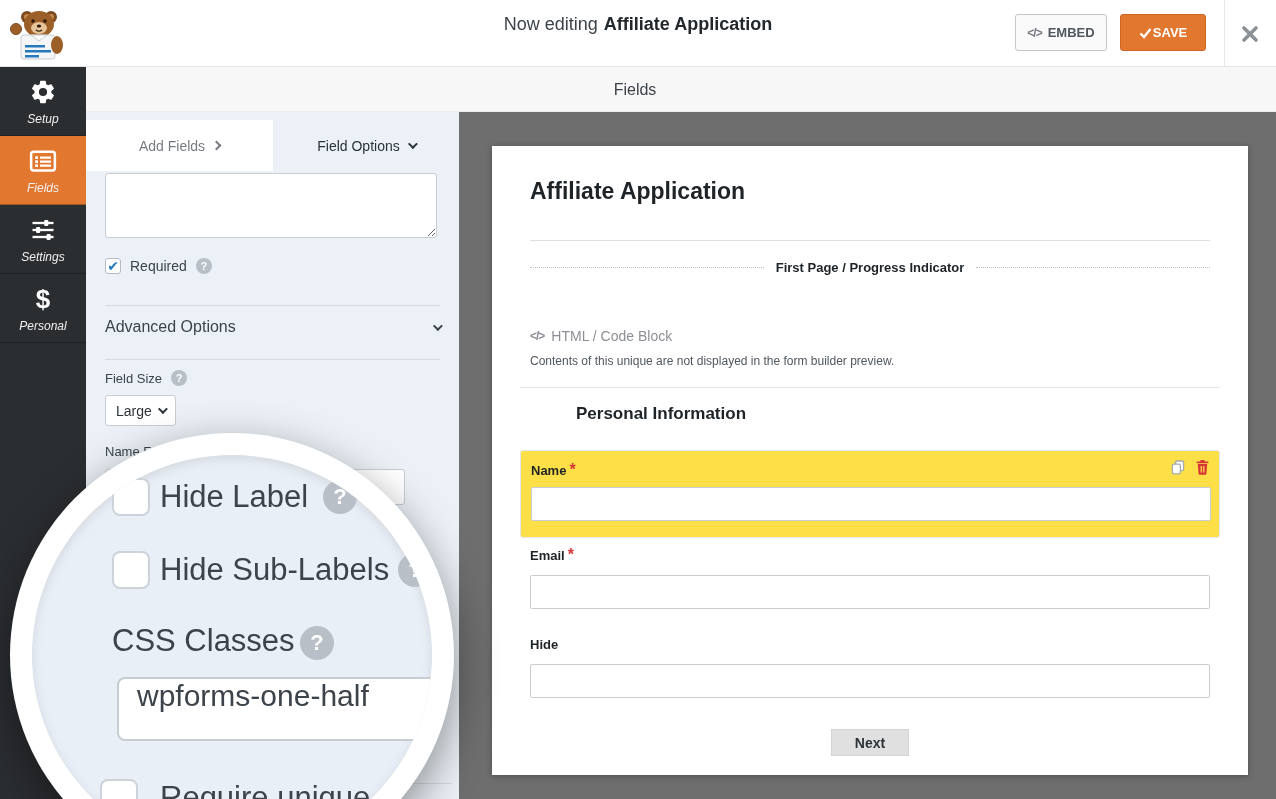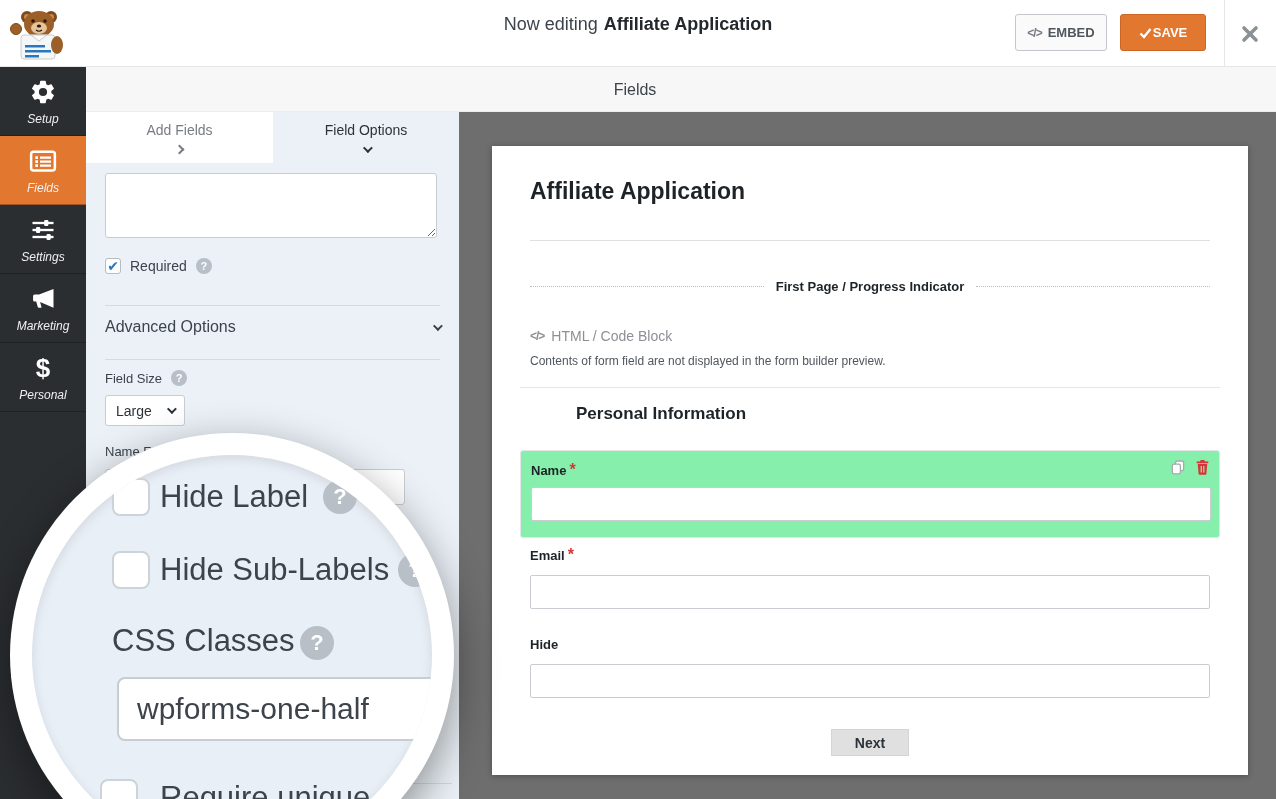--- a/index.html
+++ b/index.html
@@ -35,22 +35,22 @@
   .dollar { font-size:26px; font-weight:700; color:#fff; line-height:1; }
 
   
   .fields-toolbar { position:absolute; left:86px; top:67px; width:1190px; height:45px; background:#f7f7f7;
                     border-bottom:1px solid #ededed; z-index:5; }
   .fields-toolbar span { position:absolute; left:549px; top:0; transform:translateX(-50%); height:45px;
                          display:flex; align-items:center; font-size:16px; color:#3c434a; }
 
   
   .options-panel { position:absolute; left:86px; top:112px; width:373px; height:687px; background:#ebf1f7; z-index:6; }
-  .tab { position:absolute; top:0; height:51px; display:flex; align-items:center; justify-content:center;
-         gap:8px; font-size:14px; cursor:pointer;flex-direction:column; }
+  .tab { position:absolute; top:8px; height:51px; display:flex; align-items:center; justify-content:center;
+         gap:8px; font-size:14px; cursor:pointer; }
   .tab-add { left:0; width:187px; background:#fff; color:#787c82; }
   .tab-options { left:187px; width:186px; background:#ebf1f7; color:#2c3338; }
   .chev { display:inline-block; width:7px; height:7px; border-right:2px solid currentColor;
           border-bottom:2px solid currentColor; }
   .chev-down { transform:rotate(45deg) translateY(-2px); }
   .chev-right { transform:rotate(-45deg); }
   .label-textarea { position:absolute; left:19px; top:61px; width:332px; height:65px; background:#fff;
                     border:1px solid #c9ccd1; border-radius:3px; font-family:inherit; font-size:13px; padding:6px; }
   .opt-row { position:absolute; display:flex; align-items:center; gap:9px; }
   .checkbox { width:16px; height:16px; background:#fff; border:1px solid #b5bcc2; border-radius:3px;
@@ -58,56 +58,56 @@
   .checkbox .mark { color:#2779bd; font-size:14px; font-weight:700; line-height:1; }
   .opt-label { font-size:14px; color:#3c434a; }
   .help { width:16px; height:16px; border-radius:50%; background:#b8bfc6; color:#fff; font-size:11px;
           font-weight:700; display:flex; align-items:center; justify-content:center; cursor:pointer; }
   .panel-divider { position:absolute; left:19px; width:335px; height:1px; background:#d4dae0; }
   .adv-header { position:absolute; left:19px; top:206px; width:335px; display:flex; align-items:center;
                 justify-content:space-between; font-size:16px; color:#3c434a; cursor:pointer; }
   .small-label { font-size:13px; color:#3c434a; }
   .select { background:#fff; border:1px solid #c9ccd1; border-radius:3px; display:flex; align-items:center;
             justify-content:space-between; padding:0 10px; font-size:14px; color:#2c3338; cursor:pointer; }
-  .select-size { position:absolute; left:19px; top:283px; width:80px; height:31px; }
+  .select-size { position:absolute; left:19px; top:283px; width:71px; height:31px; }
   .select-format { position:absolute; left:19px; top:357px; width:300px; height:36px; }
 
   
   .magnifier { position:absolute; left:10px; top:433px; width:444px; height:444px; border-radius:50%;
                background:#fff; box-shadow:0 14px 44px rgba(0,0,0,.42); z-index:60; }
   .mag-inner { position:absolute; left:22px; top:22px; width:400px; height:400px; border-radius:50%;
                background:#e9eff6; overflow:hidden; box-shadow:inset 0 3px 12px rgba(0,0,0,.10); }
   .mag-checkbox { position:absolute; width:38px; height:38px; background:#fff; border:2px solid #ccd3d9;
                   border-radius:8px; cursor:pointer; }
   .mag-text { position:absolute; font-size:31px; color:#3c434a; white-space:nowrap; }
   .mag-help { position:absolute; width:34px; height:34px; border-radius:50%; background:#b8bfc6; color:#fff;
               font-size:22px; font-weight:700; display:flex; align-items:center; justify-content:center; cursor:pointer; }
   .mag-input { position:absolute; left:85px; top:222px; width:330px; height:64px; background:#fff;
-               border:2px solid #c6cdd3; border-radius:8px; display:flex; align-items:center;
+               border:2px solid #c6cdd3; border-radius:8px; display:flex; 
                padding-left:18px; font-size:30px; color:#3c434a; }
 
   
   .preview { position:absolute; left:459px; top:112px; width:817px; height:687px; background:#6e6e6e; }
   .form-card { position:absolute; left:33px; top:34px; width:756px; height:629px; background:#fff;
                box-shadow:0 1px 6px rgba(0,0,0,.3); }
   .form-title { position:absolute; left:38px; top:32px; font-size:23px; font-weight:700; color:#1d2327; }
   .card-hr { position:absolute; left:38px; top:94px; width:680px; height:1px; background:#e0e0e0; }
-  .pagebreak { position:absolute; left:38px; top:133px; width:680px; display:flex; align-items:center; gap:12px; }
+  .pagebreak { position:absolute; left:38px; top:114px; width:680px; display:flex; align-items:center; gap:12px; }
   .pagebreak .dots { flex:1; border-top:1px dotted #b9bec3; }
   .pagebreak .pb-label { font-size:13px; font-weight:700; color:#1d2327; white-space:nowrap; }
   .html-block-title { position:absolute; left:38px; top:182px; display:flex; align-items:center; gap:7px;
                       font-size:14px; color:#8c8f94; }
   .html-block-title .code-glyph { font-size:12px; font-weight:700; letter-spacing:-1px; color:#8c8f94; }
   .html-block-note { position:absolute; left:38px; top:208px; font-size:12px; color:#50575e; }
   .card-divider { position:absolute; left:28px; top:241px; width:700px; height:1px; background:#e6e6e6; }
   .section-heading { position:absolute; left:38px; top:258px; font-size:17px; font-weight:700; color:#1d2327;margin-left:46px; }
   .field-label { font-size:13px; font-weight:700; color:#1d2327; }
   .req { color:#d63638; margin-left:3px; font-weight:700; }
   .text-input { position:absolute; background:#fff; border:1px solid #c9ccd1; border-radius:2px; height:34px; }
-  .field-selected { position:absolute; left:28px; top:304px; width:700px; height:88px; background:#86efac;
+  .field-selected { position:absolute; left:28px; top:304px; width:700px; height:88px; background:#fde047;
                     border:1px solid #e2e5ea; border-radius:3px; cursor:pointer; }
   .field-actions { position:absolute; right:8px; top:8px; display:flex; gap:9px; }
   .field-actions .ic { width:16px; height:16px; cursor:pointer; }
   .next-btn { position:absolute; left:339px; top:583px; width:78px; height:27px; background:#e0e0e0;
               border:1px solid #d4d4d4; display:flex; align-items:center; justify-content:center;
               font-size:14px; font-weight:700; color:#2c3338; cursor:pointer; }
 </style>
 </head>
 <body>
 
@@ -187,28 +187,20 @@
         <line x1="3" y1="12" x2="21" y2="12" stroke="#fff" stroke-width="2"></line>
           <rect x="6" y="9.4" width="3.6" height="5.2" rx="1" fill="#fff"></rect>
         <line x1="3" y1="18" x2="21" y2="18" stroke="#fff" stroke-width="2"></line>
           <rect x="15" y="15.4" width="3.6" height="5.2" rx="1" fill="#fff"></rect>
       </svg>
     </span>
     <span class="side-label">Settings</span>
   </div>
   <div class="side-item">
     <span class="side-ic">
-      <svg width="28" height="28" viewBox="0 0 24 24">
-        <path fill="#fff" d="M21 3.5 8.6 8.2H4.8a1.3 1.3 0 0 0-1.3 1.3v3.4a1.3 1.3 0 0 0 1.3 1.3h1.4l1.3 4.6a1 1 0 0 0 1 .7h1.7a.5.5 0 0 0 .5-.65l-1.2-4.3L21 19.5z"></path>
-      </svg>
-    </span>
-    <span class="side-label">Marketing</span>
-  </div>
-  <div class="side-item">
-    <span class="side-ic">
         <span class="dollar">$</span>
       </span>
     <span class="side-label">Personal</span>
   </div>
 </div>
 
 <div class="fields-toolbar">
   <span>Fields</span>
 </div>
 
@@ -267,21 +259,21 @@
     <div class="pagebreak">
       <span class="dots"></span>
       <span class="pb-label">First Page / Progress Indicator</span>
       <span class="dots"></span>
     </div>
 
     <div class="html-block-title">
       <span class="code-glyph">&lt;/&gt;</span>
       <span>HTML / Code Block</span>
     </div>
-    <div class="html-block-note">Contents of form field are not displayed in the form builder preview.</div>
+    <div class="html-block-note">Contents of this unique are not displayed in the form builder preview.</div>
 
     <div class="card-divider"></div>
     <div class="section-heading">Personal Information</div>
 
     <div class="field-selected">
       <div style="position:absolute; left:10px; top:10px;">
         <span class="field-label">Name</span><span class="req">*</span>
       </div>
       <div class="field-actions">
         <span class="ic">

